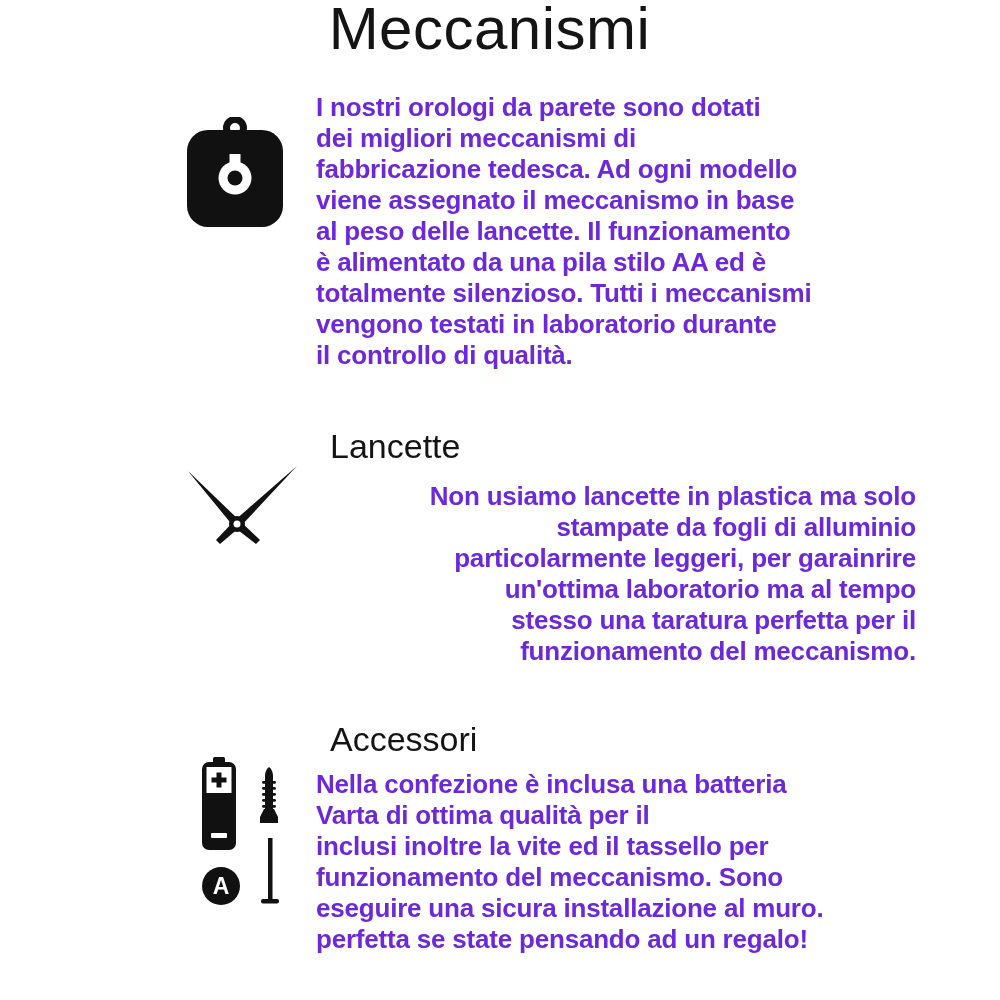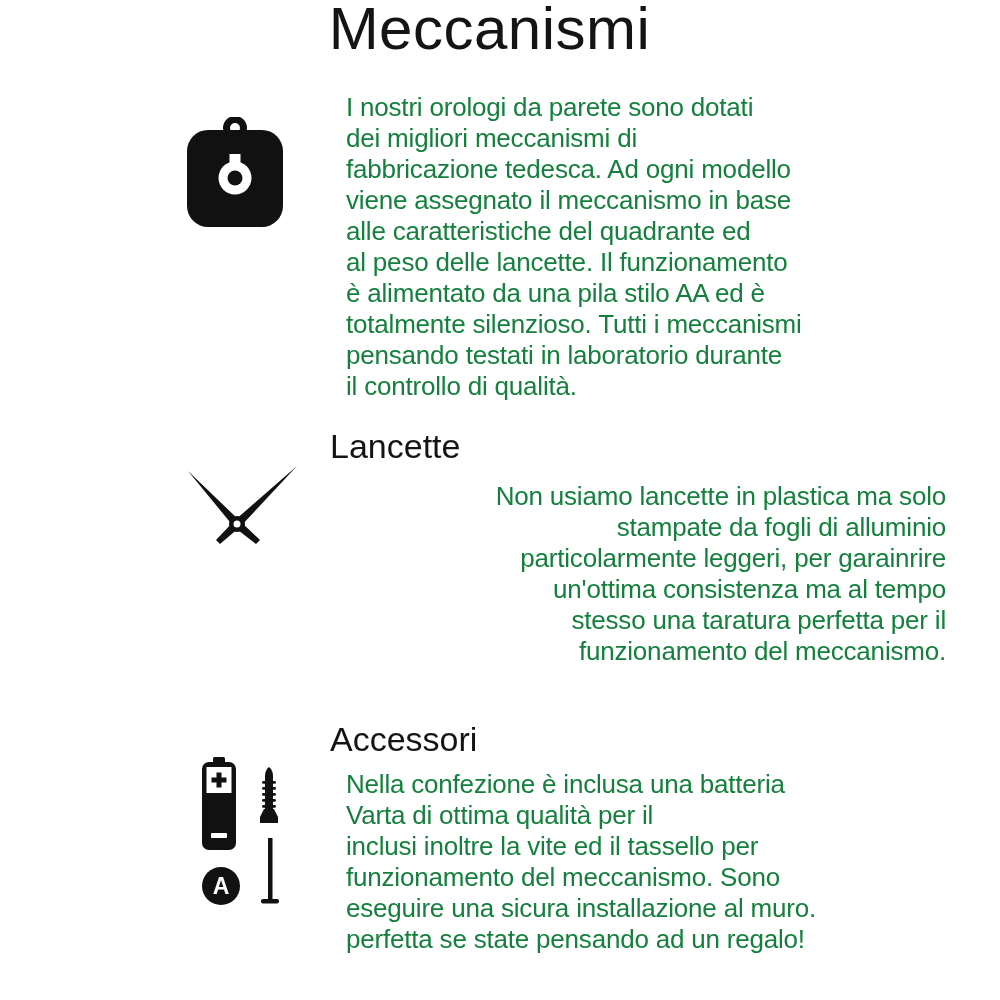--- a/index.html
+++ b/index.html
@@ -30,26 +30,27 @@
     margin: 0;
     font-size: 34px;
     line-height: 40px;
     font-weight: 400;
     color: #141414;
   }
   .h-lancette { left: 330px; top: 426px; }
   .h-accessori { left: 330px; top: 719px; }
   .para {
     position: absolute;
-    left: 346px;
+    left: 316px;
     width: 600px;
     font-size: 26px;
     line-height: 31px;
     letter-spacing: -0.2px;
-    color: #15803d;
+    color: #6d28d9;
+    font-weight: bold;
   }
   .p1 { top: 92px; }
   .p2 { top: 481px; text-align: right; }
   .p3 { top: 769px; }
   .icon { position: absolute; }
   .icon svg { display: block; width: 100%; height: 100%; }
   .icon-movement { left: 187px; top: 117px; width: 96px;  height: 111px; }
   .icon-hands    { left: 186px; top: 462px; width: 112px; height: 84px; }
   .icon-battery  { left: 202px; top: 757px; width: 34px;  height: 93px; }
   .icon-anchor   { left: 257px; top: 767px; width: 24px;  height: 58px; }
@@ -82,42 +83,41 @@
       <rect x="42.5" y="37" width="11" height="14" fill="#ffffff"></rect>
       <circle cx="48" cy="61" r="16.5" fill="#ffffff"></circle>
       <circle cx="48" cy="61" r="7.5" fill="#111111"></circle>
     </svg>
   </div>
   <div class="para p1">
       <div>I nostri orologi da parete sono dotati</div>
       <div>dei migliori meccanismi di</div>
       <div>fabbricazione tedesca. Ad ogni modello</div>
       <div>viene assegnato il meccanismo in base</div>
-      <div>alle caratteristiche del quadrante ed</div>
       <div>al peso delle lancette. Il funzionamento</div>
       <div>è alimentato da una pila stilo AA ed è</div>
       <div>totalmente silenzioso. Tutti i meccanismi</div>
-      <div>pensando testati in laboratorio durante</div>
+      <div>vengono testati in laboratorio durante</div>
       <div>il controllo di qualità.</div>
     </div>
 
   <h2 class="heading h-lancette">Lancette</h2>
   <div class="icon icon-hands">
     <svg viewBox="0 0 112 84" xmlns="http://www.w3.org/2000/svg">
       <polygon points="111,4 54,65 34,82 30,78 48,59" fill="#111111"></polygon>
       <polygon points="2,9 54,59 74,78 70,82 48,65" fill="#111111"></polygon>
       <circle cx="51" cy="62" r="8" fill="#111111"></circle>
       <circle cx="51" cy="62" r="3.5" fill="#ffffff"></circle>
     </svg>
   </div>
   <div class="para p2">
       <div>Non usiamo lancette in plastica ma solo</div>
       <div>stampate da fogli di alluminio</div>
       <div>particolarmente leggeri, per garainrire</div>
-      <div>un'ottima consistenza ma al tempo</div>
+      <div>un'ottima laboratorio ma al tempo</div>
       <div>stesso una taratura perfetta per il</div>
       <div>funzionamento del meccanismo.</div>
     </div>
 
   <h2 class="heading h-accessori">Accessori</h2>
 
   <div class="icon icon-battery">
     <svg viewBox="0 0 34 93" xmlns="http://www.w3.org/2000/svg">
       <rect x="11" y="0" width="12" height="7" rx="1.5" fill="#111111"></rect>
       <rect x="0" y="5" width="34" height="88" rx="7" fill="#111111"></rect>

